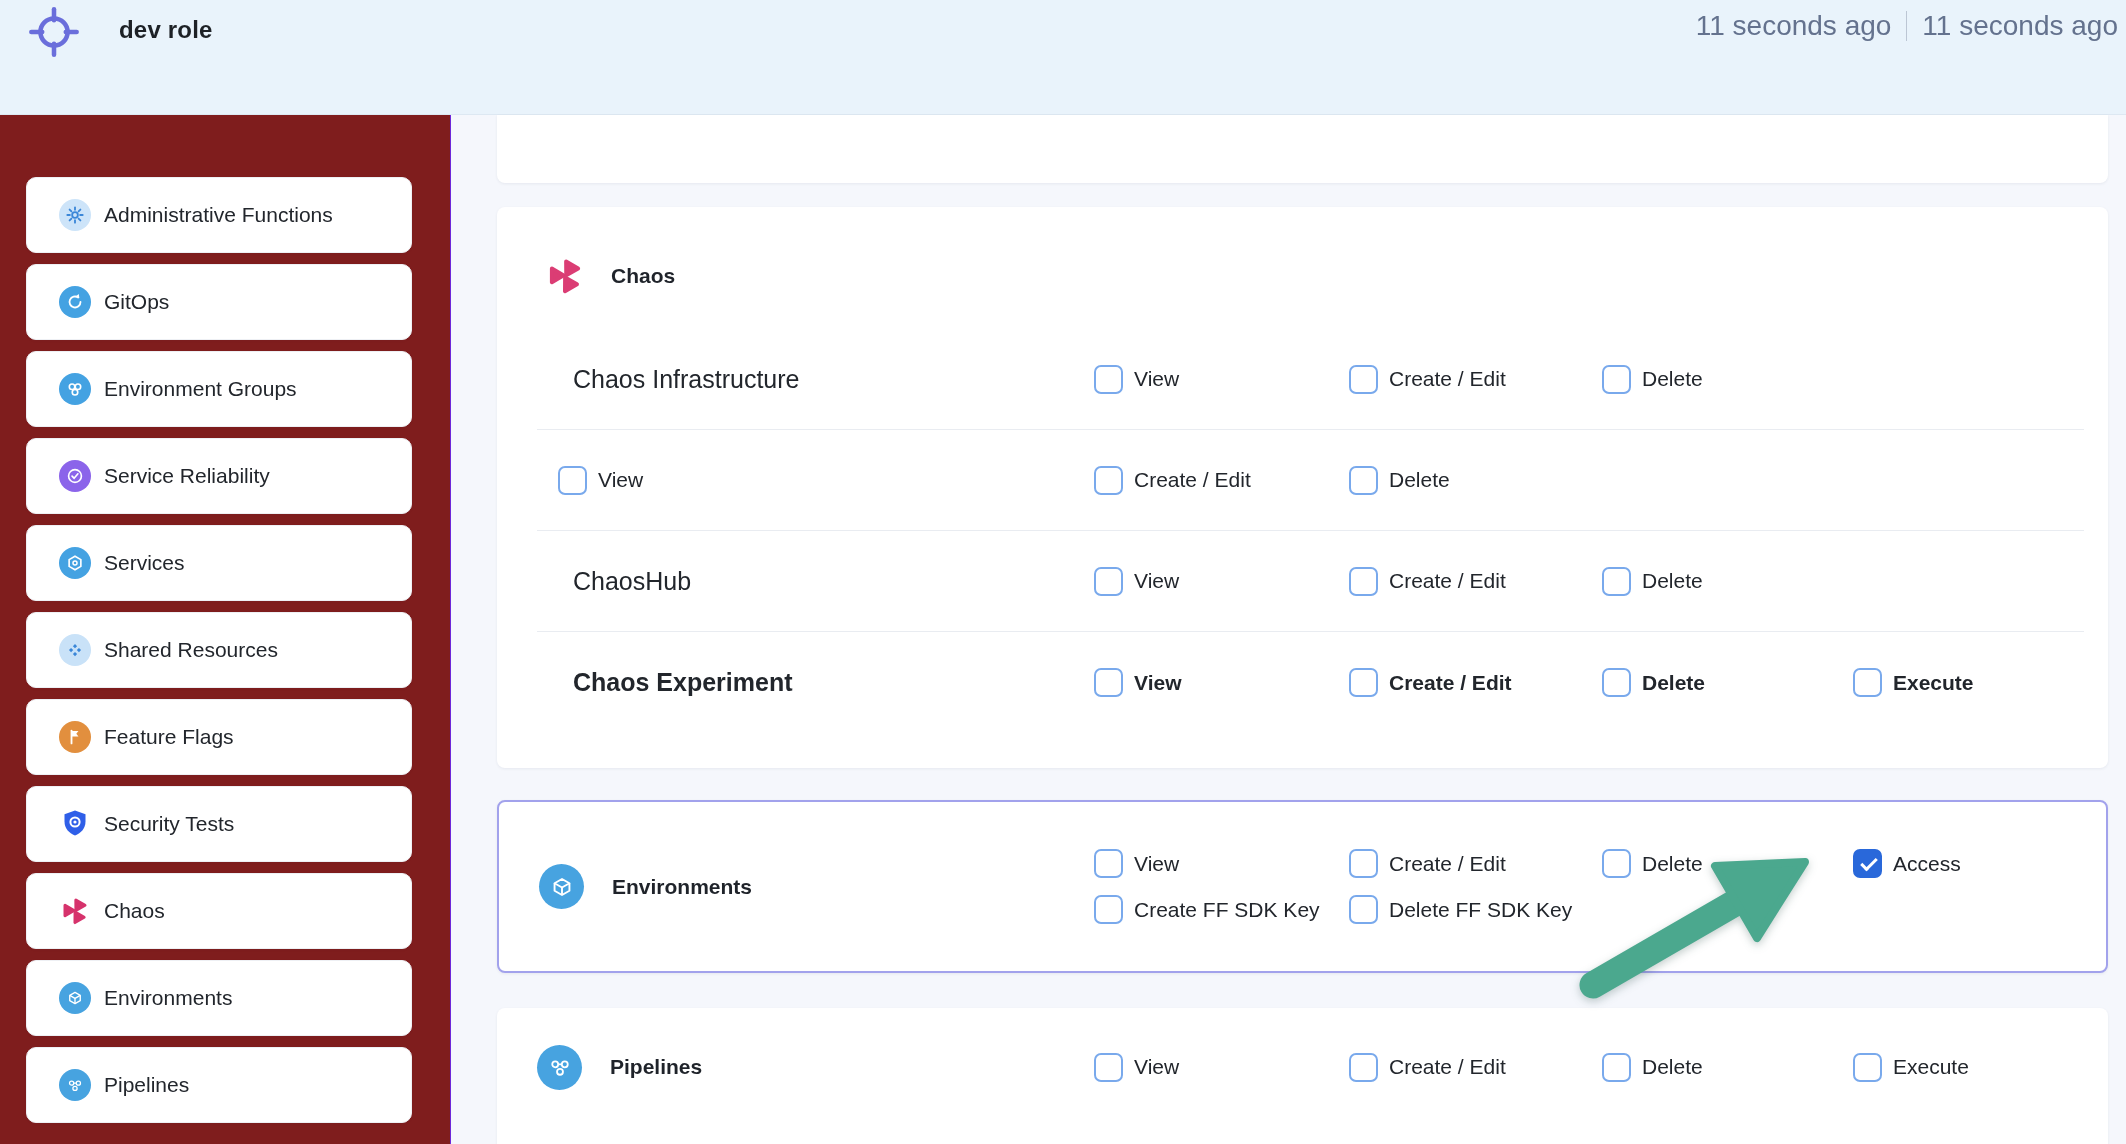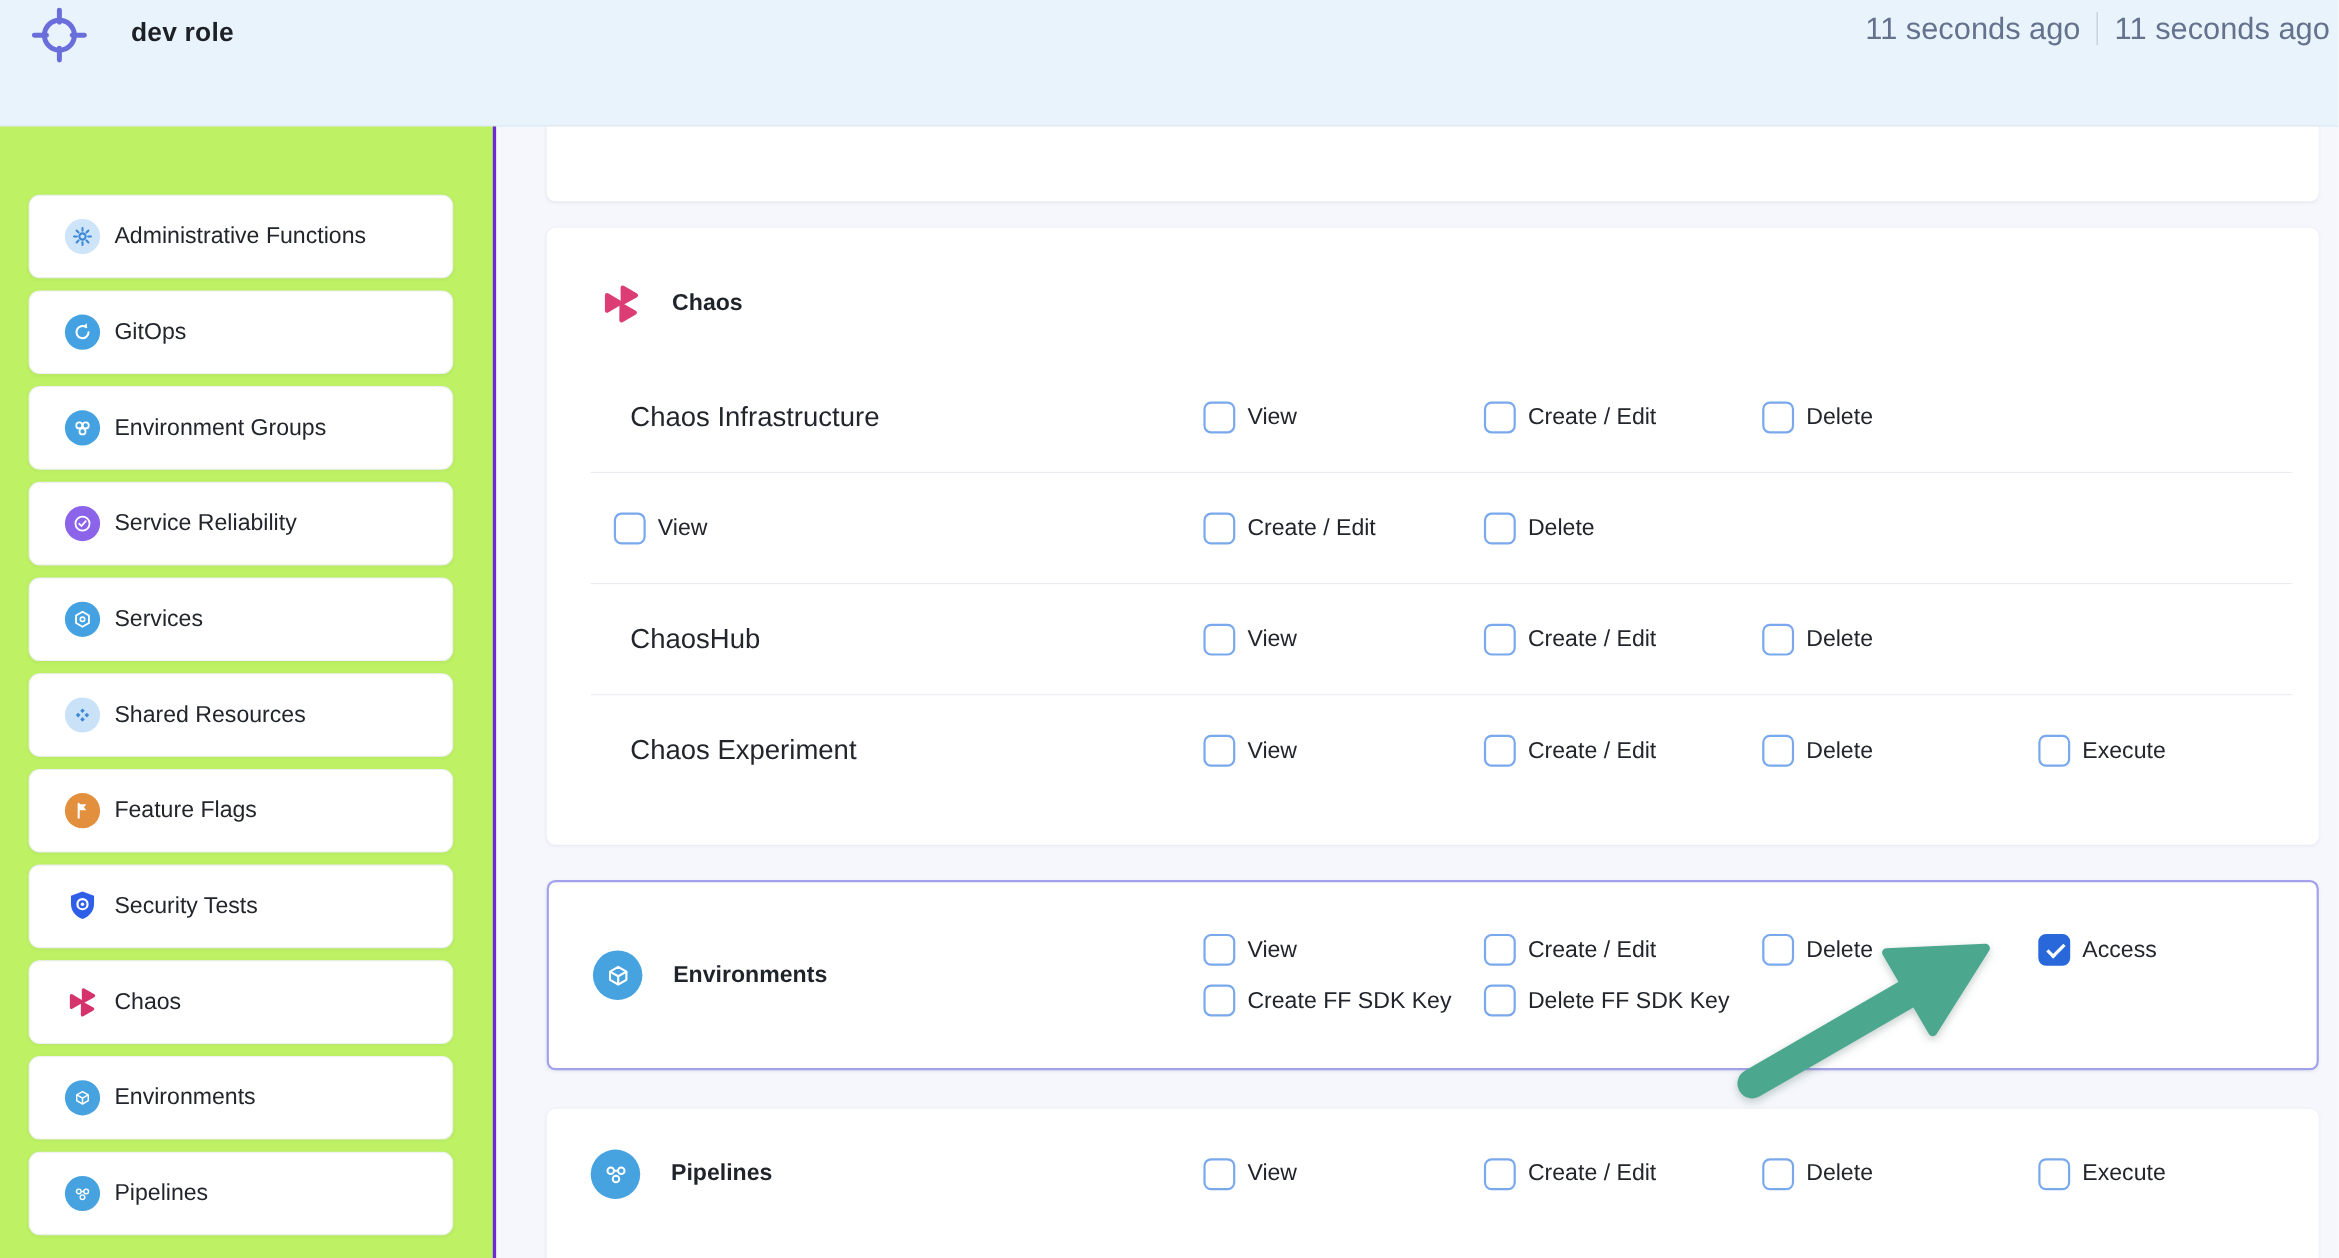--- a/index.html
+++ b/index.html
@@ -12,42 +12,42 @@
   .hdr { height:115px; background:#e9f3fb; border-bottom:1px solid #dde8f2;
          display:flex; align-items:flex-start; padding:0 8px 0 25px; }
   .hdr .target { margin-top:3px; flex:none; }
   .hdr h1 { font-size:24px; font-weight:600; color:#1d2126; margin:16px 0 0 36px; letter-spacing:.2px; }
   .stamps { margin-left:auto; margin-top:10px; display:flex; align-items:center; gap:15px;
             font-size:28px; color:#64728e; white-space:nowrap; }
   .stamp-div { width:1px; height:30px; background:#bcc6d4; }
 
   
   .content { display:flex; height:1029px; }
-  aside { width:451px; flex:none; background:#bef264; border-right:3px solid #6d28d9;
+  aside { width:451px; flex:none; background:#7f1d1d; border-right:1px solid #6d28d9;
           padding:62px 0 0 26px; }
   .side-card { width:386px; height:76px; margin-bottom:11px; background:#fff;
                border:1px solid #eef0f4; border-radius:10px; display:flex; align-items:center;
                padding-left:32px; gap:13px; box-shadow:0 1px 3px rgba(35,45,75,.05); cursor:pointer; }
   .side-card .ic { width:32px; height:32px; border-radius:50%; flex:none;
                    display:flex; align-items:center; justify-content:center; }
   .side-card .ic.noback { background:transparent !important; border-radius:0; }
   .side-label { font-size:21px; color:#22262c; }
 
   main { flex:1; padding-left:46px; position:relative; }
   .mcard { width:1611px; background:#fff; border-radius:8px; box-shadow:0 1px 3px rgba(35,45,75,.07); }
   .partial { height:68px; border-radius:0 0 8px 8px; margin-bottom:24px; }
 
   
   .chaos { padding:48px 0 35px; margin-bottom:32px; }
   .chaos-head { display:flex; align-items:center; gap:25px; padding-left:47px; margin-bottom:32px; }
   .card-title { font-size:21px; font-weight:600; color:#1f232a; }
   .rows { margin:0 24px 0 40px; }
   .prow { display:grid; grid-template-columns:536px 255px 253px 251px 1fr;
           align-items:center; height:101px; border-bottom:1px solid #e9ecf1; }
-  .prow:last-child { border-bottom:none; }
+  .prow:last-child { border-bottom:none;font-weight:bold; }
   .rlabel { padding-left:36px; font-size:25px; color:#22262c; }
 
   
   .cbc { display:flex; align-items:center; gap:11px; cursor:pointer;margin-left:21px; }
   .cb { width:29px; height:29px; border:2px solid #79a9ec; border-radius:7px; background:#fff;
         position:relative; flex:none; }
   .cb.checked { background:#2968da; border-color:#2968da; }
   .cb.checked::after { content:""; position:absolute; left:6px; top:7px; width:13px; height:6px;
         border-left:3px solid #fff; border-bottom:3px solid #fff; transform:rotate(-45deg); }
   .cb-label { font-size:21px; color:#22262c; }

